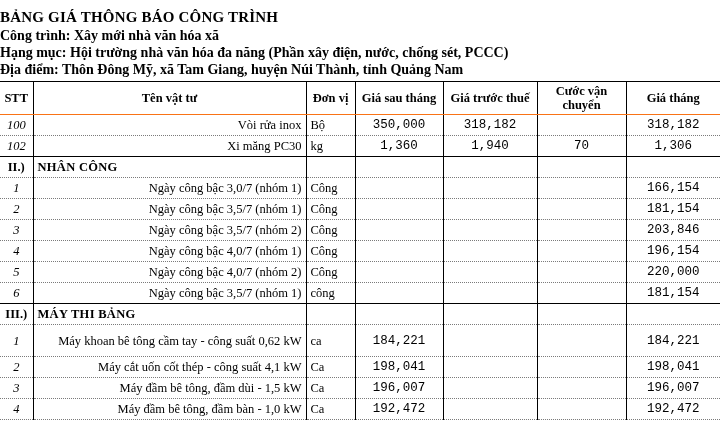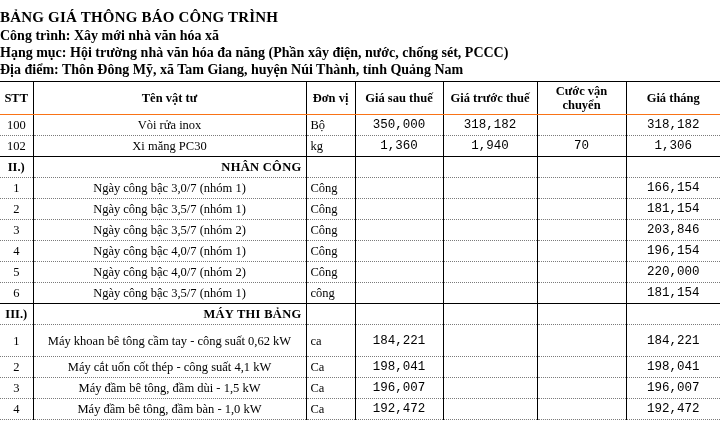--- a/index.html
+++ b/index.html
@@ -82,24 +82,24 @@
   }
   tbody tr.tall td { height: 31px; }
 
   
   tbody tr.section td {
     font-weight: bold;
     border-top: 1px solid #000;
     border-bottom: 1px dotted #7a7a7a;
   }
   td.sec-no    { text-align: center; font-weight: bold; }
-  td.sec-title { text-align: right; font-weight: bold; letter-spacing: .3px; }
-
-  td.stt   { text-align: center; }
-  td.name  { text-align: center; }
+  td.sec-title { text-align: left; font-weight: bold; letter-spacing: .3px; }
+
+  td.stt   { text-align: center; font-style: italic; }
+  td.name  { text-align: right; }
   td.unit  { text-align: left; }
   td.num   { text-align: center; font-family: Liberation Mono, monospace; }
 
   .wrap { white-space: normal; }
 </style>
 </head>
 <body>
 
 <div class="doc-head">
   <div class="doc-title">BẢNG GIÁ THÔNG BÁO CÔNG TRÌNH</div>
@@ -116,21 +116,21 @@
       <col class="c-after">
     <col class="c-before">
       <col class="c-ship">
       <col class="c-month">
   </colgroup>
   <thead>
     <tr>
       <th>STT</th>
       <th>Tên vật tư</th>
       <th>Đơn vị</th>
-      <th>Giá sau thuế</th>
+      <th>Giá sau tháng</th>
       <th>Giá trước thuế</th>
       <th>Cước vận chuyển</th>
       <th>Giá tháng</th>
     </tr>
   </thead>
   <tbody id="table-body">
       <tr>
         <td class="stt">100</td>
         <td class="name">Vòi rửa inox</td>
         <td class="unit">Bộ</td>

